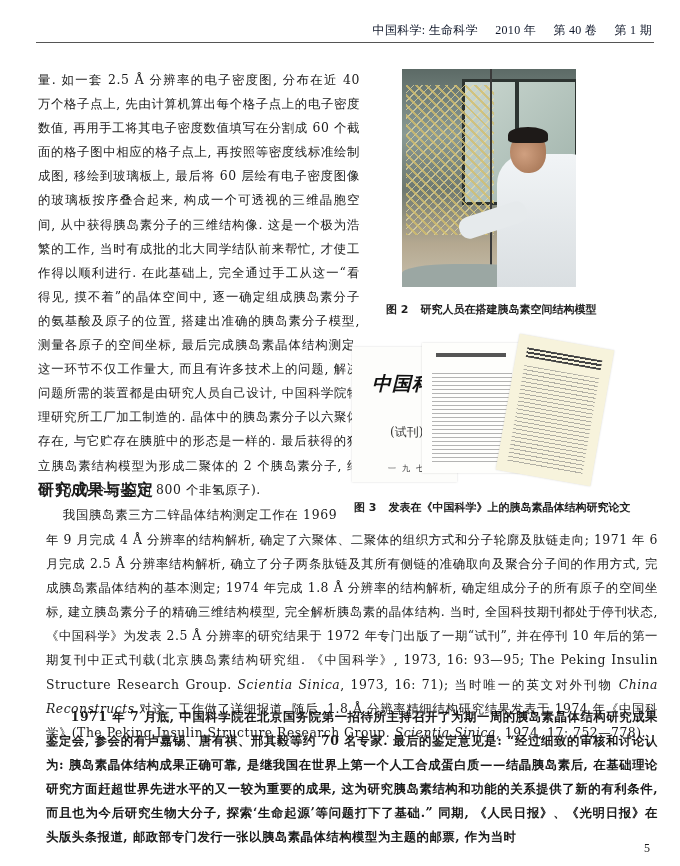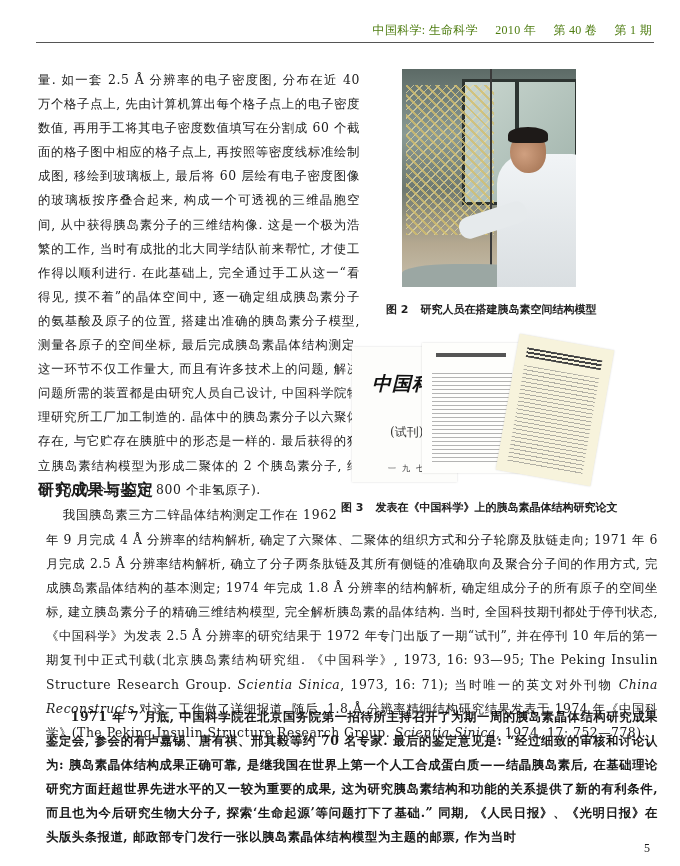--- a/index.html
+++ b/index.html
@@ -1,19 +1,19 @@
 <!DOCTYPE html>
 <html><head>
 <meta charset="utf-8">
 <style>
   html,body{margin:0;padding:0;background:#ffffff;}
   body{width:680px;height:866px;position:relative;overflow:hidden;
        font-family:"DejaVu Serif","Liberation Serif",serif;color:#1a1a1a;}
   .header{position:absolute;top:22px;right:28px;font-size:12px;letter-spacing:0.3px;
-          font-family:"Liberation Serif","DejaVu Serif",serif;color:#4d7c0f;}
+          font-family:"Liberation Serif","DejaVu Serif",serif;color:#0f172a;}
   .header span{margin-left:14px;}
   .header span:first-child{margin-left:0;}
   .rule{position:absolute;top:42px;left:36px;right:26px;height:1px;background:#555;}
   .col{position:absolute;left:38px;top:68px;width:322px;font-size:12.4px;line-height:24.1px;
        text-align:justify;letter-spacing:0.6px;}
   .col p{margin:0;}
   .fig2{position:absolute;left:402px;top:69px;width:174px;height:218px;
         background:linear-gradient(180deg,#5c6a66 0%,#8a9a94 30%,#6d7870 55%,#b4a890 80%,#c8c0ad 100%);
         overflow:hidden;}
   .fig2 .window{position:absolute;left:60px;top:10px;width:110px;height:120px;
@@ -26,21 +26,21 @@
   .fig2 .coat{position:absolute;left:95px;top:85px;width:85px;height:140px;background:linear-gradient(180deg,#f1f4f6,#d8dde0);
         border-radius:30px 10px 0 0;}
   .fig2 .head{position:absolute;left:108px;top:62px;width:36px;height:42px;border-radius:50% 45% 45% 50%;
         background:radial-gradient(circle at 40% 55%,#d0a080,#9a6a4a);}
   .fig2 .hair{position:absolute;left:106px;top:58px;width:40px;height:16px;border-radius:50% 50% 20% 20%;background:#1e1a18;}
   .fig2 .arm{position:absolute;left:56px;top:140px;width:70px;height:22px;background:#e6eaec;transform:rotate(-18deg);border-radius:10px;}
   .fig2 .base{position:absolute;left:0;top:195px;width:130px;height:23px;background:#9ba7a3;border-radius:40% 40% 0 0;}
   .cap{position:absolute;font-family:"DejaVu Sans","Liberation Sans",sans-serif;font-size:11px;font-weight:bold;color:#222;}
   .cap .num{margin-right:12px;}
   .cap2{left:386px;top:302px;}
-  .cap3{left:341px;top:500px;}
+  .cap3{left:354px;top:500px;}
   .fig3{position:absolute;left:352px;top:335px;width:300px;height:160px;}
   .paper{position:absolute;background:#fbfaf5;box-shadow:0 0 2px rgba(0,0,0,.15);}
   .p1{left:0;top:12px;width:105px;height:135px;background:#fdfdfb;}
   .p1 .t{position:absolute;left:20px;top:24px;font-size:19px;font-weight:bold;font-family:"DejaVu Serif",serif;font-style:italic;letter-spacing:1px;color:#111;}
   .p1 .s{position:absolute;left:38px;top:65px;font-size:12px;color:#333;margin-top:12px;}
   .p1 .d{position:absolute;left:36px;top:116px;font-size:8px;color:#333;letter-spacing:6px;}
   .p2{left:70px;top:8px;width:100px;height:130px;background:#fefefc;}
   .p3{left:155px;top:6px;width:96px;height:138px;background:#f7f3dc;transform:rotate(10deg);}
   .lines{position:absolute;left:10px;right:10px;top:30px;bottom:10px;
          background:repeating-linear-gradient(180deg,#777 0 1px,transparent 1px 4px);opacity:.55;}
@@ -102,21 +102,21 @@
     <div class="lines"></div>
   </div>
 </div>
 
 <h2>研究成果与鉴定</h2>
 
 <div class="cap cap3">
   <span class="num">图 3</span><span>发表在《中国科学》上的胰岛素晶体结构研究论文</span>
 </div>
 
-<div class="first-line">我国胰岛素三方二锌晶体结构测定工作在 1962</div>
+<div class="first-line">我国胰岛素三方二锌晶体结构测定工作在 1969</div>
 
 <div class="full b2">
   <p><span>年 9 月完成 4 Å 分辨率的结构解析, 确定了六聚体、二聚体的组织方式和分子轮廓及肽链走向; 1971 年 6 月完成 2.5 Å 分辨率结构解析, 确立了分子两条肽链及其所有侧链的准确取向及聚合分子间的作用方式, 完成胰岛素晶体结构的基本测定; 1974 年完成 1.8 Å 分辨率的结构解析, 确定组成分子的所有原子的空间坐标, 建立胰岛素分子的精确三维结构模型, 完全解析胰岛素的晶体结构. 当时, 全国科技期刊都处于停刊状态, 《中国科学》为发表 2.5 Å 分辨率的研究结果于 1972 年专门出版了一期“试刊”, 并在停刊 10 年后的第一期复刊中正式刊载(北京胰岛素结构研究组. 《中国科学》, 1973, 16: 93—95; The Peking Insulin Structure Research Group. </span><em>Scientia Sinica</em><span>, 1973, 16: 71); 当时唯一的英文对外刊物 </span><em>China Reconstructs</em><span> 对这一工作做了详细报道. 随后, 1.8 Å 分辨率精细结构研究结果发表于 1974 年《中国科学》(The Peking Insulin Structure Research Group. </span><em>Scientia Sinica</em><span>, 1974, 17: 752—778).</span></p>
 </div>
 
 <div class="full b3">
   <p class="indent">1971 年 7 月底, 中国科学院在北京国务院第一招待所主持召开了为期一周的胰岛素晶体结构研究成果鉴定会, 参会的有卢嘉锡、唐有祺、邢其毅等约 70 名专家. 最后的鉴定意见是: “经过细致的审核和讨论认为: 胰岛素晶体结构成果正确可靠, 是继我国在世界上第一个人工合成蛋白质——结晶胰岛素后, 在基础理论研究方面赶超世界先进水平的又一较为重要的成果, 这为研究胰岛素结构和功能的关系提供了新的有利条件, 而且也为今后研究生物大分子, 探索‘生命起源’等问题打下了基础.” 同期, 《人民日报》、《光明日报》在头版头条报道, 邮政部专门发行一张以胰岛素晶体结构模型为主题的邮票, 作为当时</p>
 </div>
 
 <div class="pnum">5</div>

